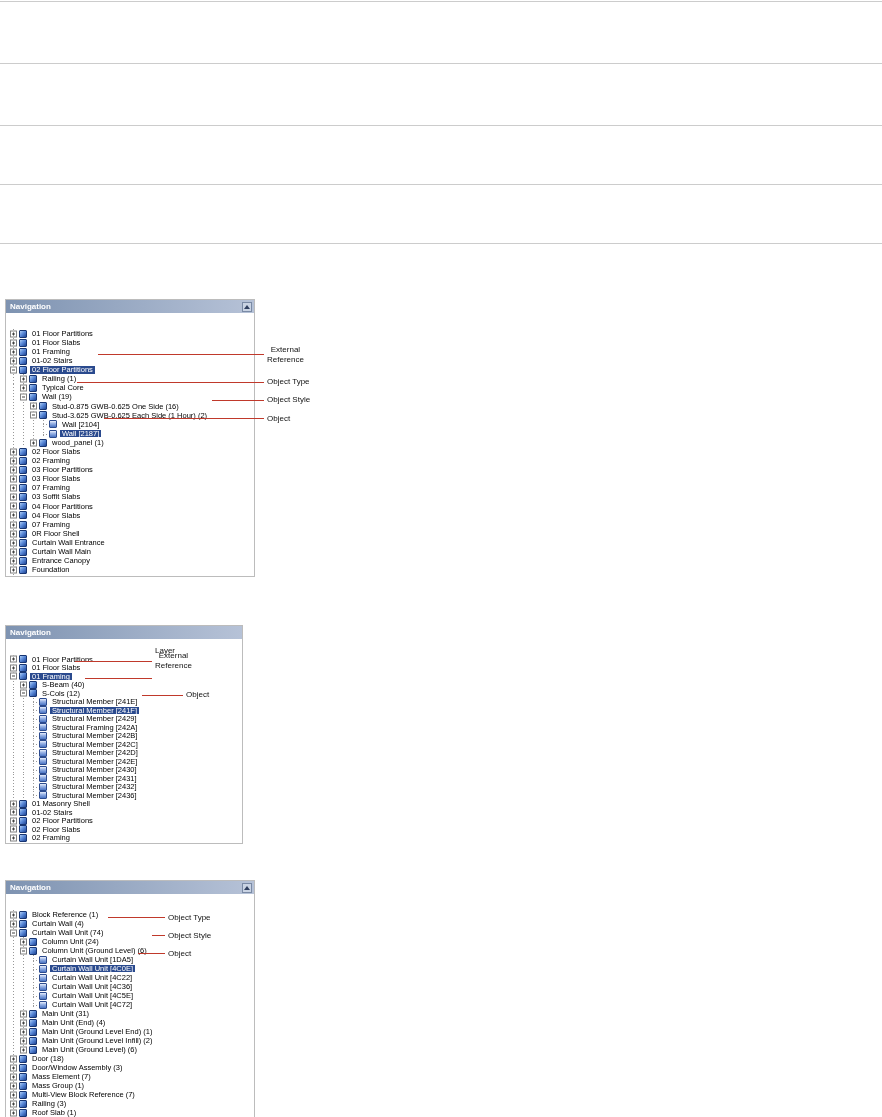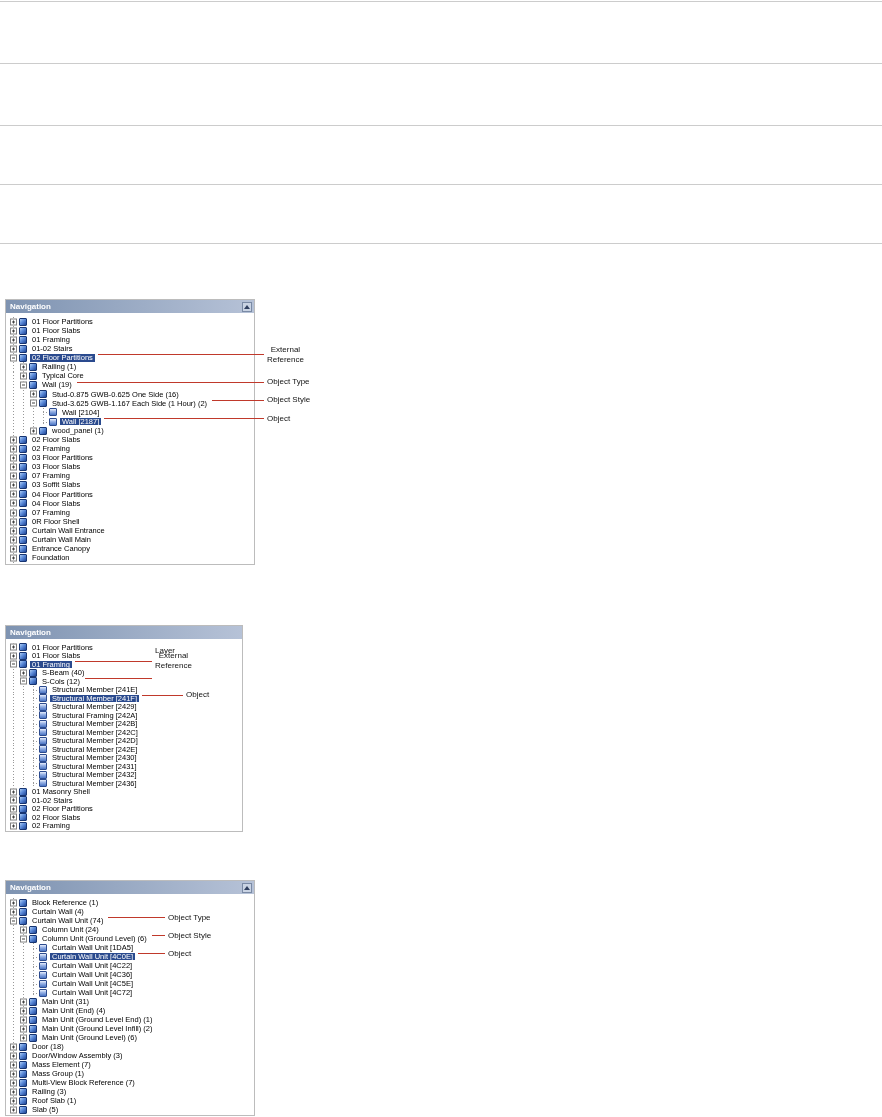--- a/index.html
+++ b/index.html
@@ -16,21 +16,21 @@
     padding:0 2px 0 4px;
     background:linear-gradient(to right, var(--header-start,#7e93b1), var(--header-end,#b6c2d7));
   }
   .panel-title { color:var(--header-text,#ffffff); font-size:8px; font-weight:bold; line-height:13px; }
   .collapse-btn {
     width:10px; height:10px; background:#c9d3e3; border:1px solid #7a8aa5;
     display:flex; align-items:center; justify-content:center; cursor:pointer;
   }
   .arrow-up-icon { width:0; height:0; border-left:3px solid transparent; border-right:3px solid transparent; border-bottom:4px solid #2f3f5f; }
 
-  .tree { position:relative; padding:4px 0 1px 3px; background:#ffffff; }
+  .tree { position:relative; padding:16px 0 1px 3px; background:#ffffff; }
   .tree-row { display:flex; align-items:center; height:var(--rh,9px); white-space:nowrap; }
   .guide, .slot { width:10px; height:100%; position:relative; flex:0 0 10px; }
   .guide::before, .slot::before {
     content:""; position:absolute; left:4px; top:0; bottom:0; width:1px;
     background:repeating-linear-gradient(to bottom, var(--guide,#999999) 0 1px, transparent 1px 3px);
   }
   .slot.leaf::after {
     content:""; position:absolute; left:4px; right:0; top:50%; height:1px;
     background:repeating-linear-gradient(to right, var(--guide,#999999) 0 1px, transparent 1px 3px);
   }
@@ -141,21 +141,21 @@
           <span class="icon dwg"></span>
           <span class="label">Stud-0.875 GWB-0.625 One Side (16)</span>
         </div>
         <div class="tree-row">
           <span class="guide"></span>
           <span class="guide"></span>
           <span class="slot">
             <span class="expander minus"></span>
           </span>
           <span class="icon dwg"></span>
-          <span class="label">Stud-3.625 GWB-1.167 Each Side (1 Hour) (2)</span>
+          <span class="label">Stud-3.625 GWB-0.625 Each Side (1 Hour) (2)</span>
         </div>
         <div class="tree-row">
           <span class="guide"></span>
           <span class="guide"></span>
           <span class="guide"></span>
           <span class="slot leaf"></span>
           <span class="icon obj"></span>
           <span class="label">Wall [2104]</span>
         </div>
         <div class="tree-row">

